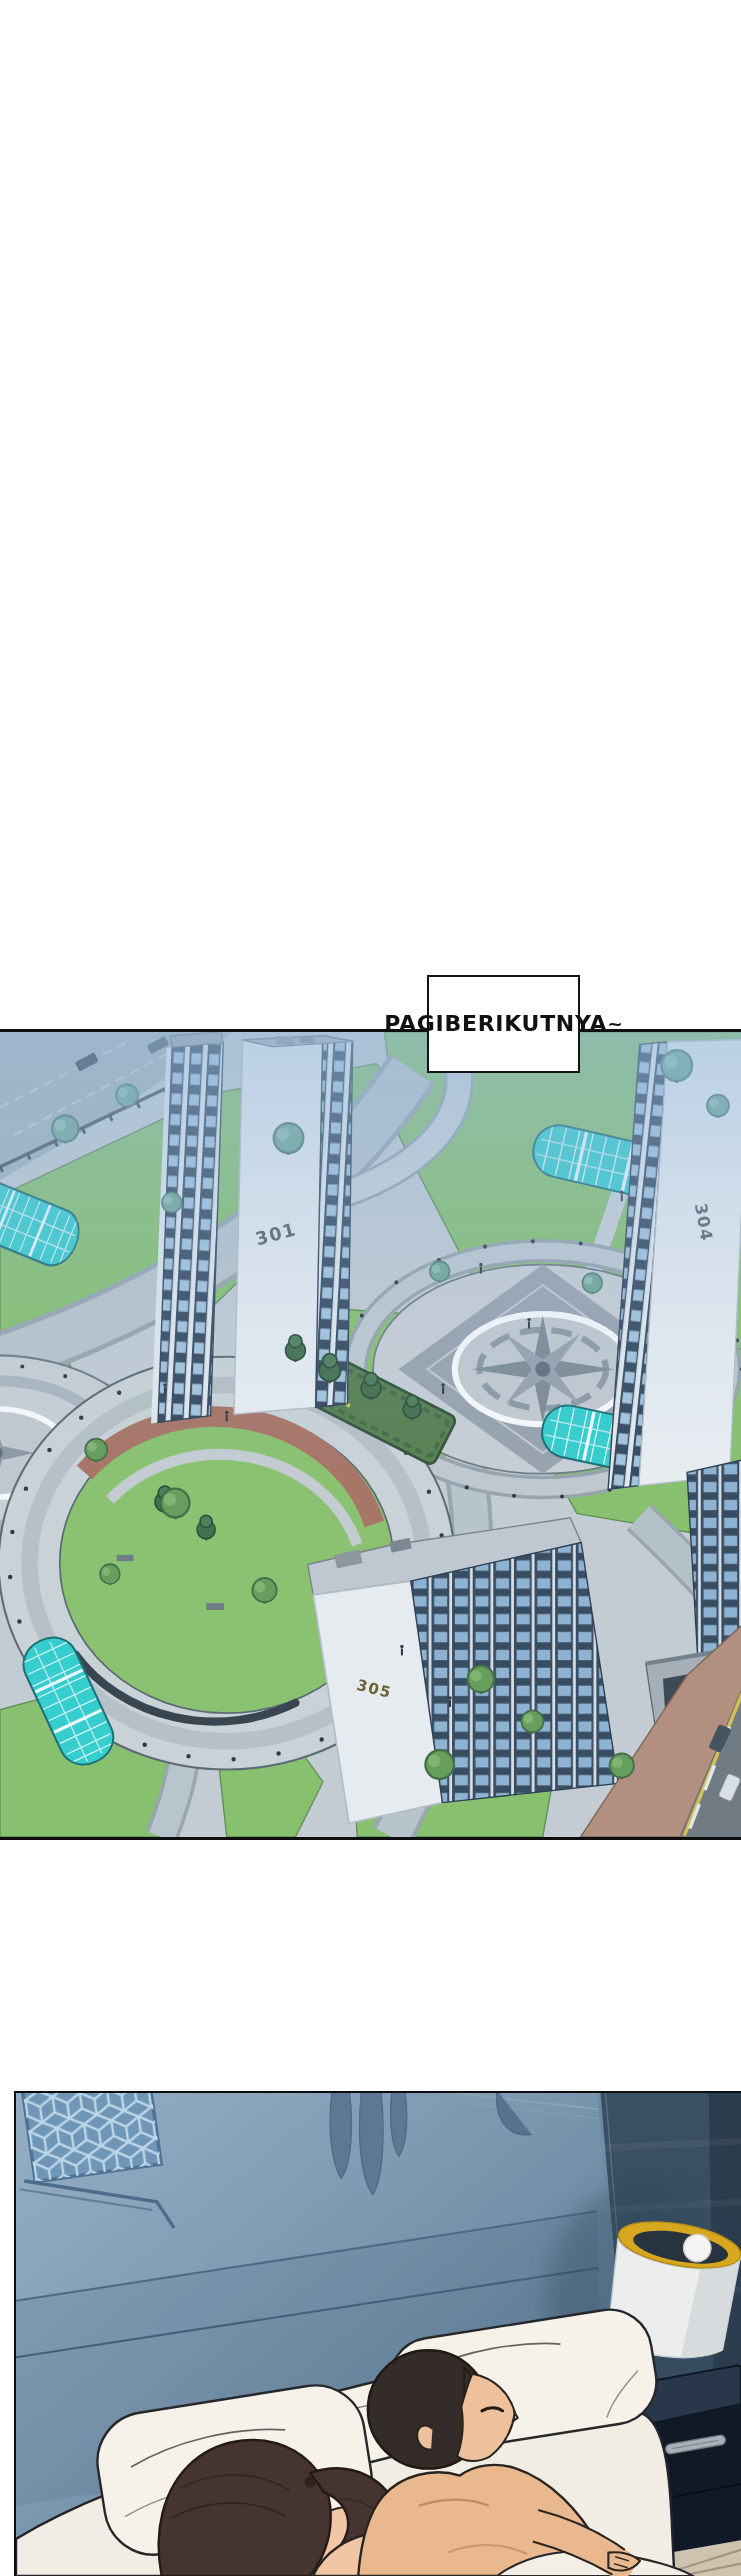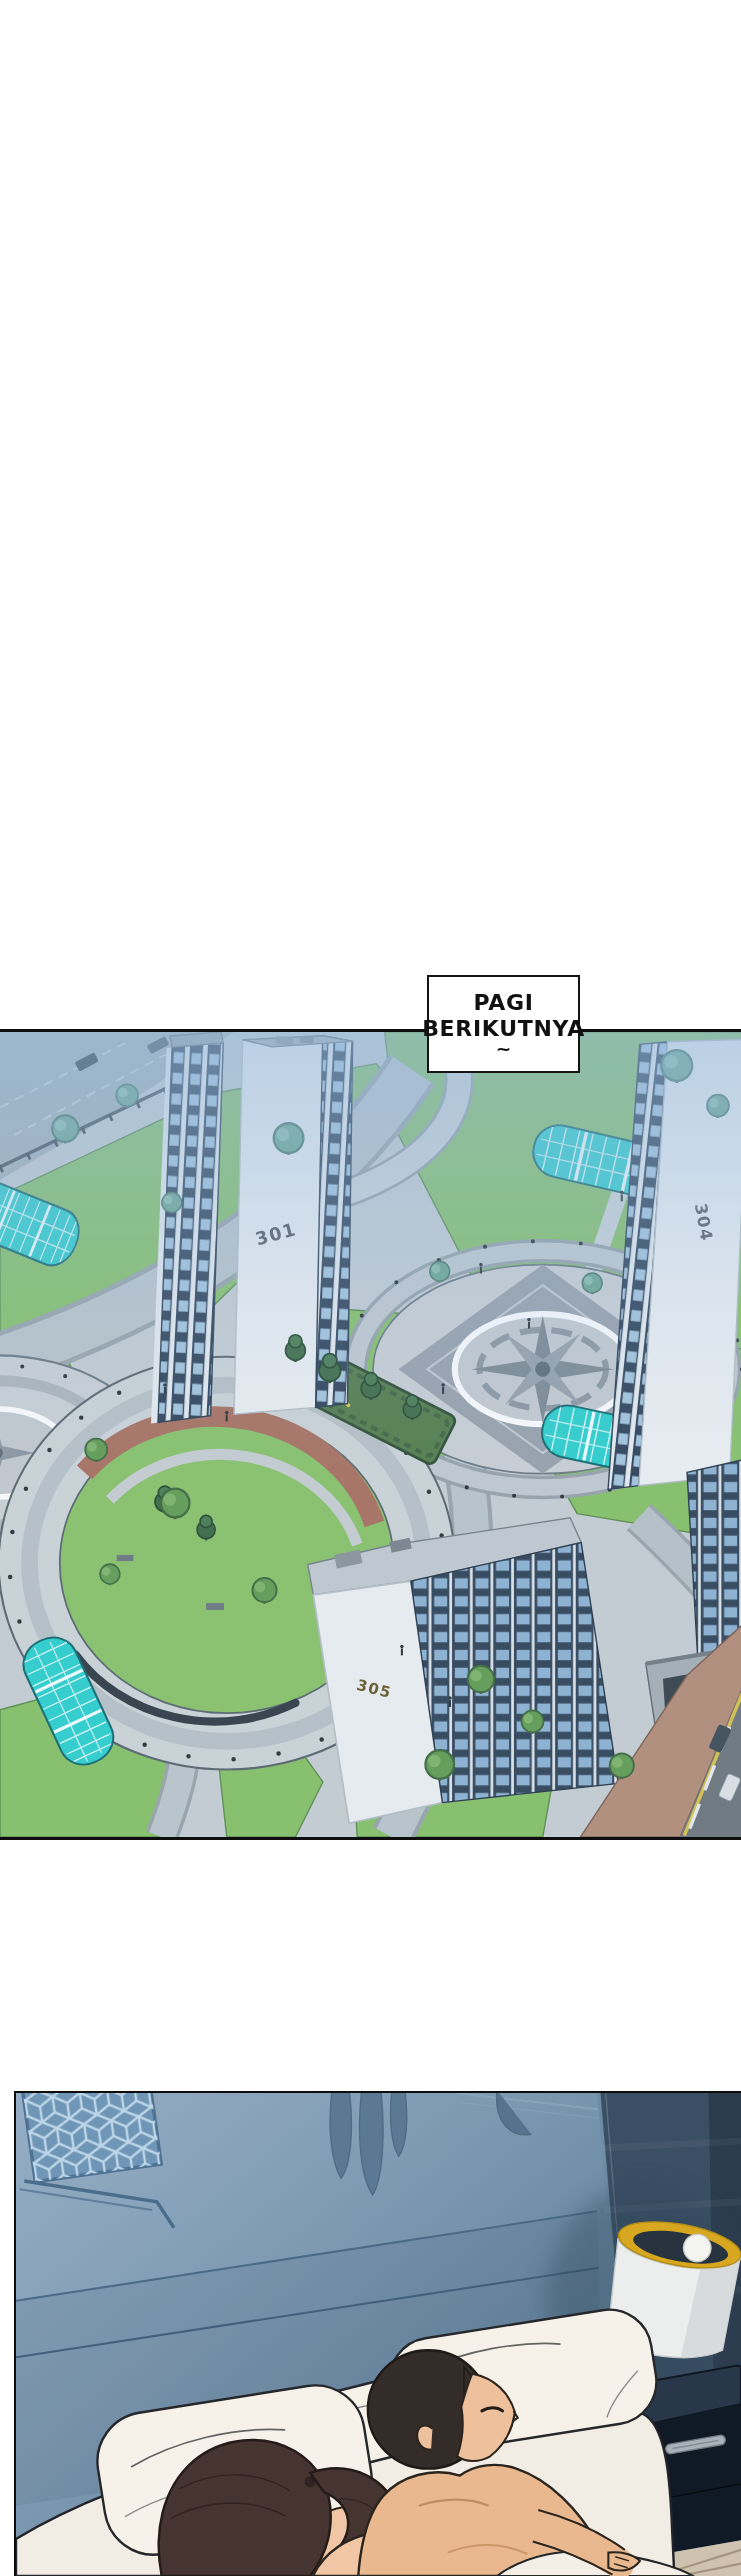--- a/index.html
+++ b/index.html
@@ -1,20 +1,20 @@
 <!DOCTYPE html>
 <html style="font-size:11px"><head>
 <meta charset="utf-8">
 <style>
   html,body{margin:0;padding:0;background:#fff;}
   #page{position:relative;width:742px;height:2576px;background:#fff;overflow:hidden;
         font-family:"DejaVu Sans",sans-serif;}
   #caption-box{position:absolute;left:427px;top:975px;width:153px;height:98px;
         background:#ffffff;border:2.7px solid #141414;box-sizing:border-box;z-index:5;
-        display:flex;flex-direction:column;align-items:center;justify-content:center;}
+        display:flex;align-items:center;justify-content:center;}
   .cap-line{font-weight:bold;color:#111;font-size:22px;line-height:25.4px;letter-spacing:0.7px;white-space:nowrap;}
   .cap-tilde{font-weight:bold;color:#111;font-size:18.5px;line-height:16.5px;}
   #aerial-panel{position:absolute;top:1029px;left:0;width:742px;height:811px;
         border-top:3.4px solid #0e0e0e;border-bottom:3.4px solid #0e0e0e;box-sizing:border-box;
         background:#c7cfd3;z-index:1;}
   #aerial-panel svg{display:block;width:100%;height:100%;}
   #bedroom-panel{position:absolute;top:2091px;left:14.4px;width:727px;height:485px;
         border-top:2.7px solid #0d0d0d;border-left:2.7px solid #0d0d0d;box-sizing:border-box;
         background:#6d8ca6;z-index:1;}
   #bedroom-panel svg{display:block;width:100%;height:100%;}

